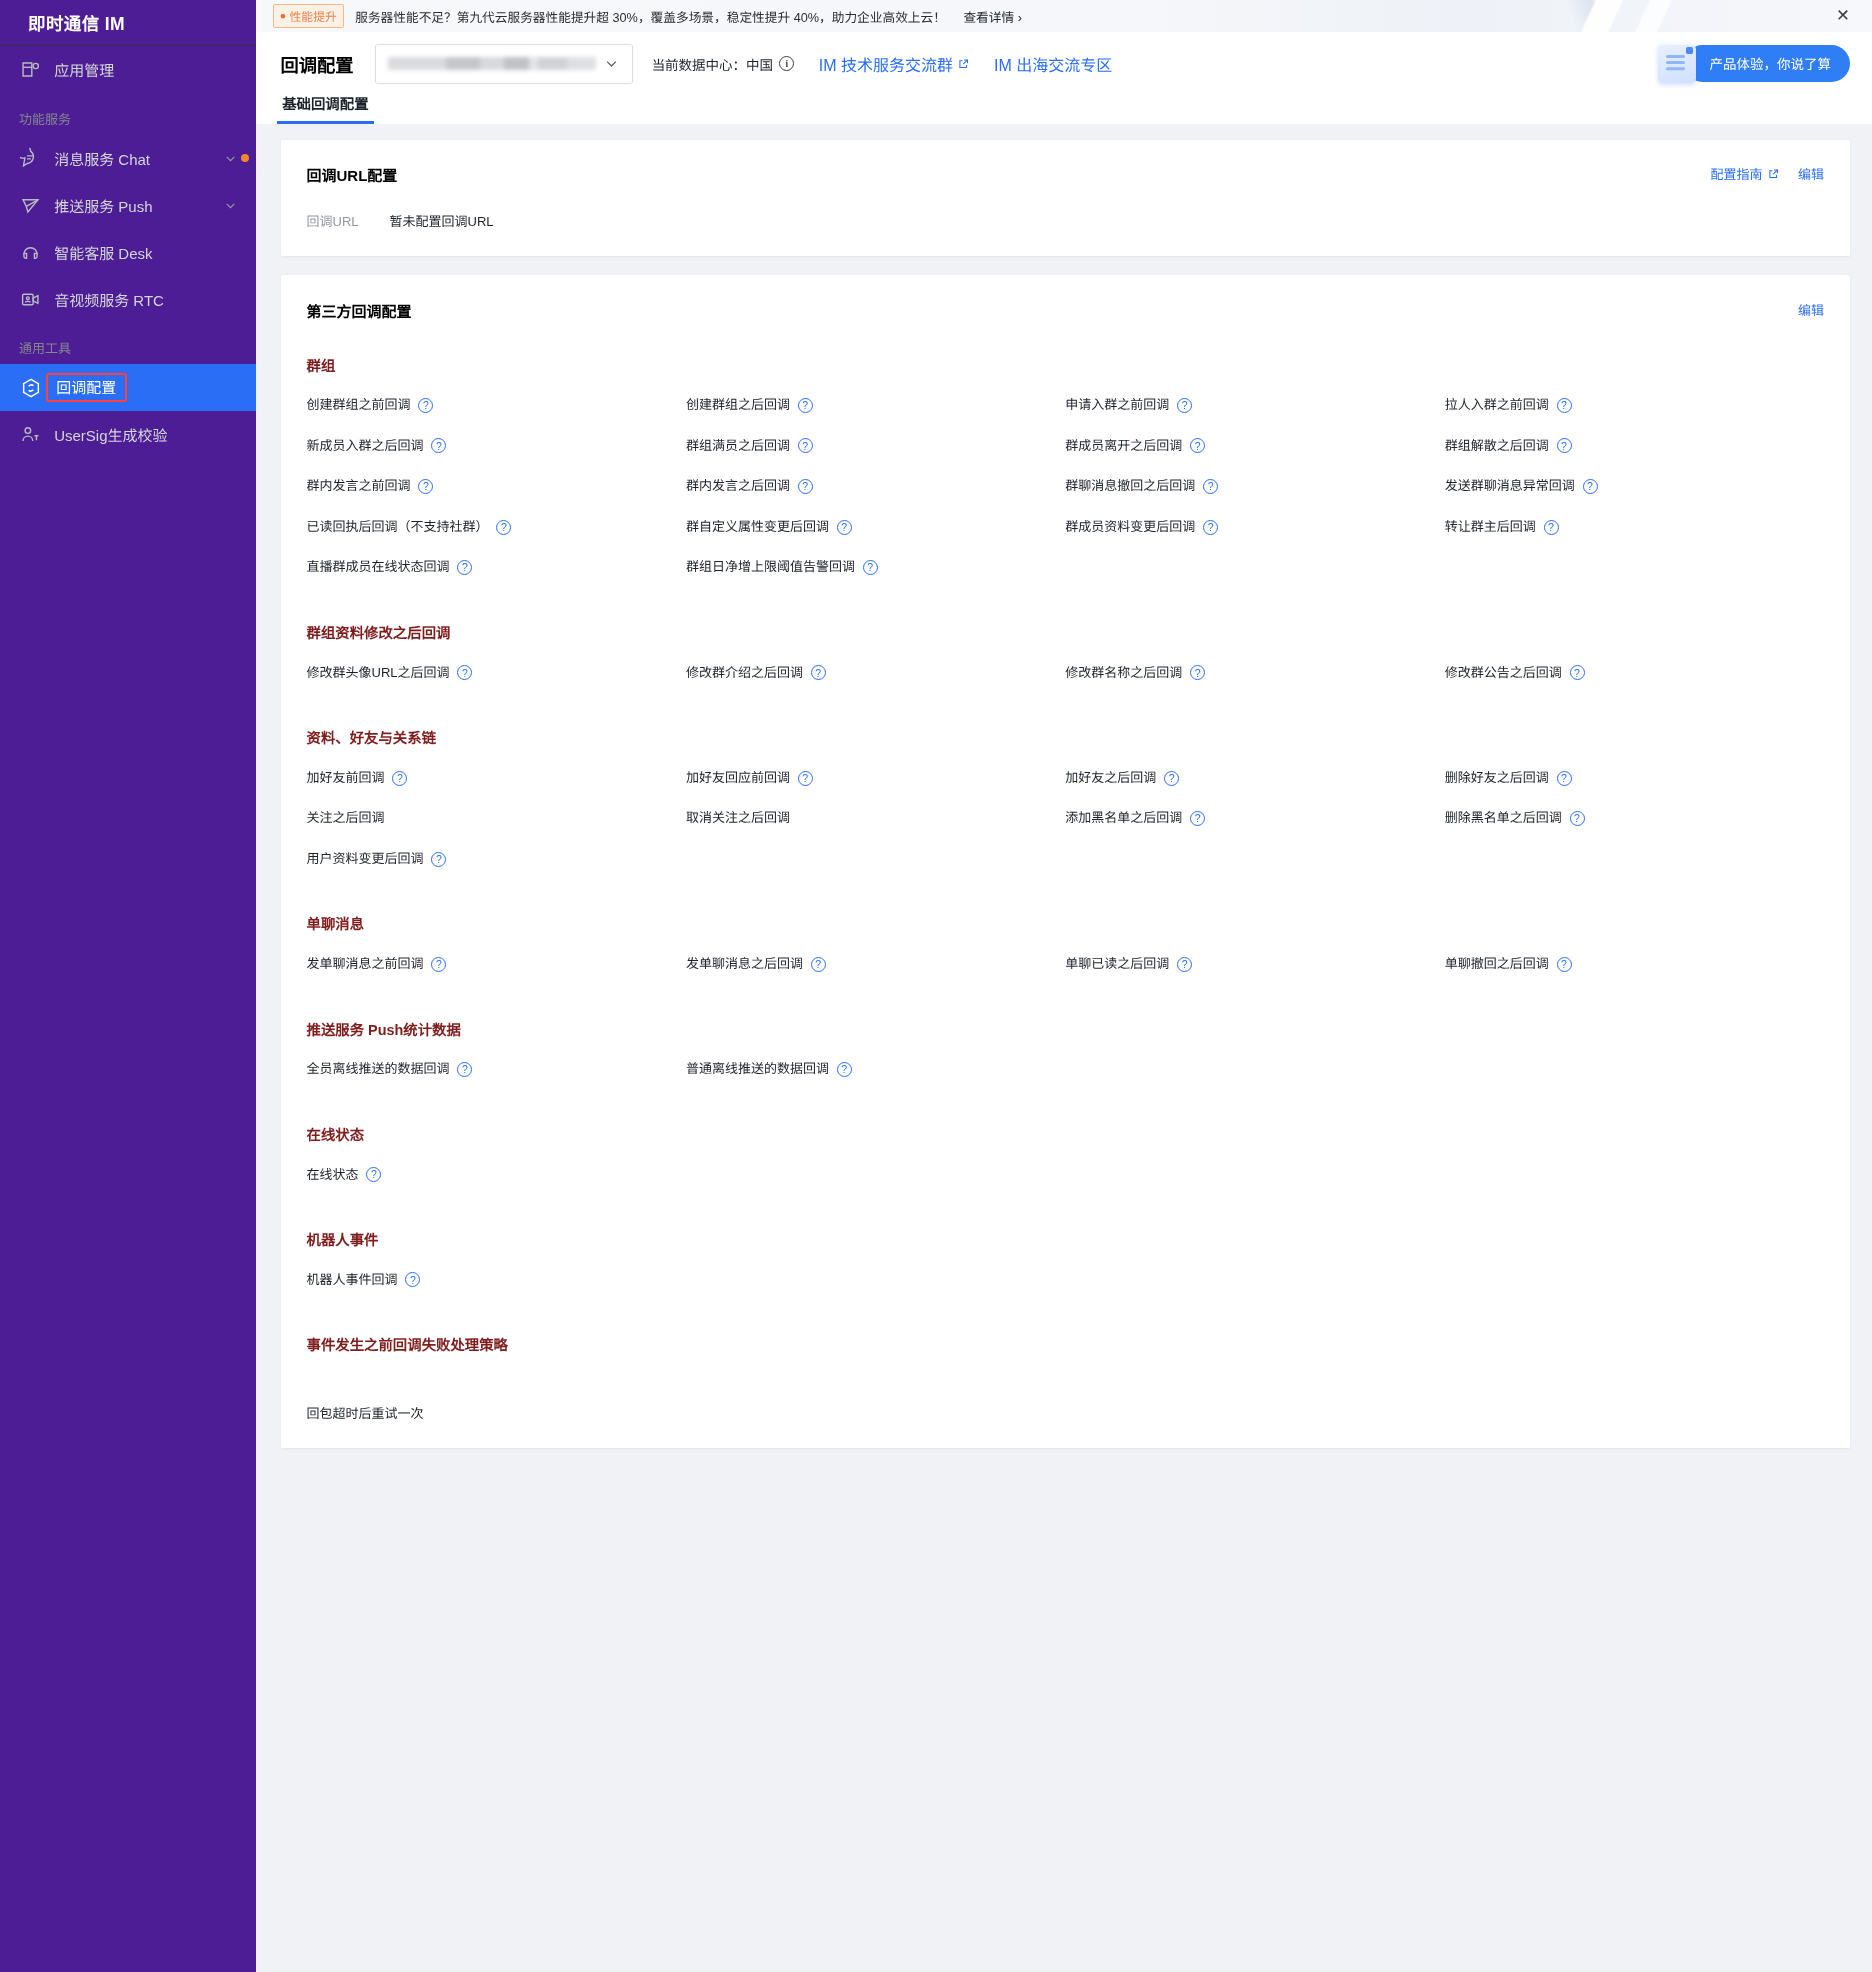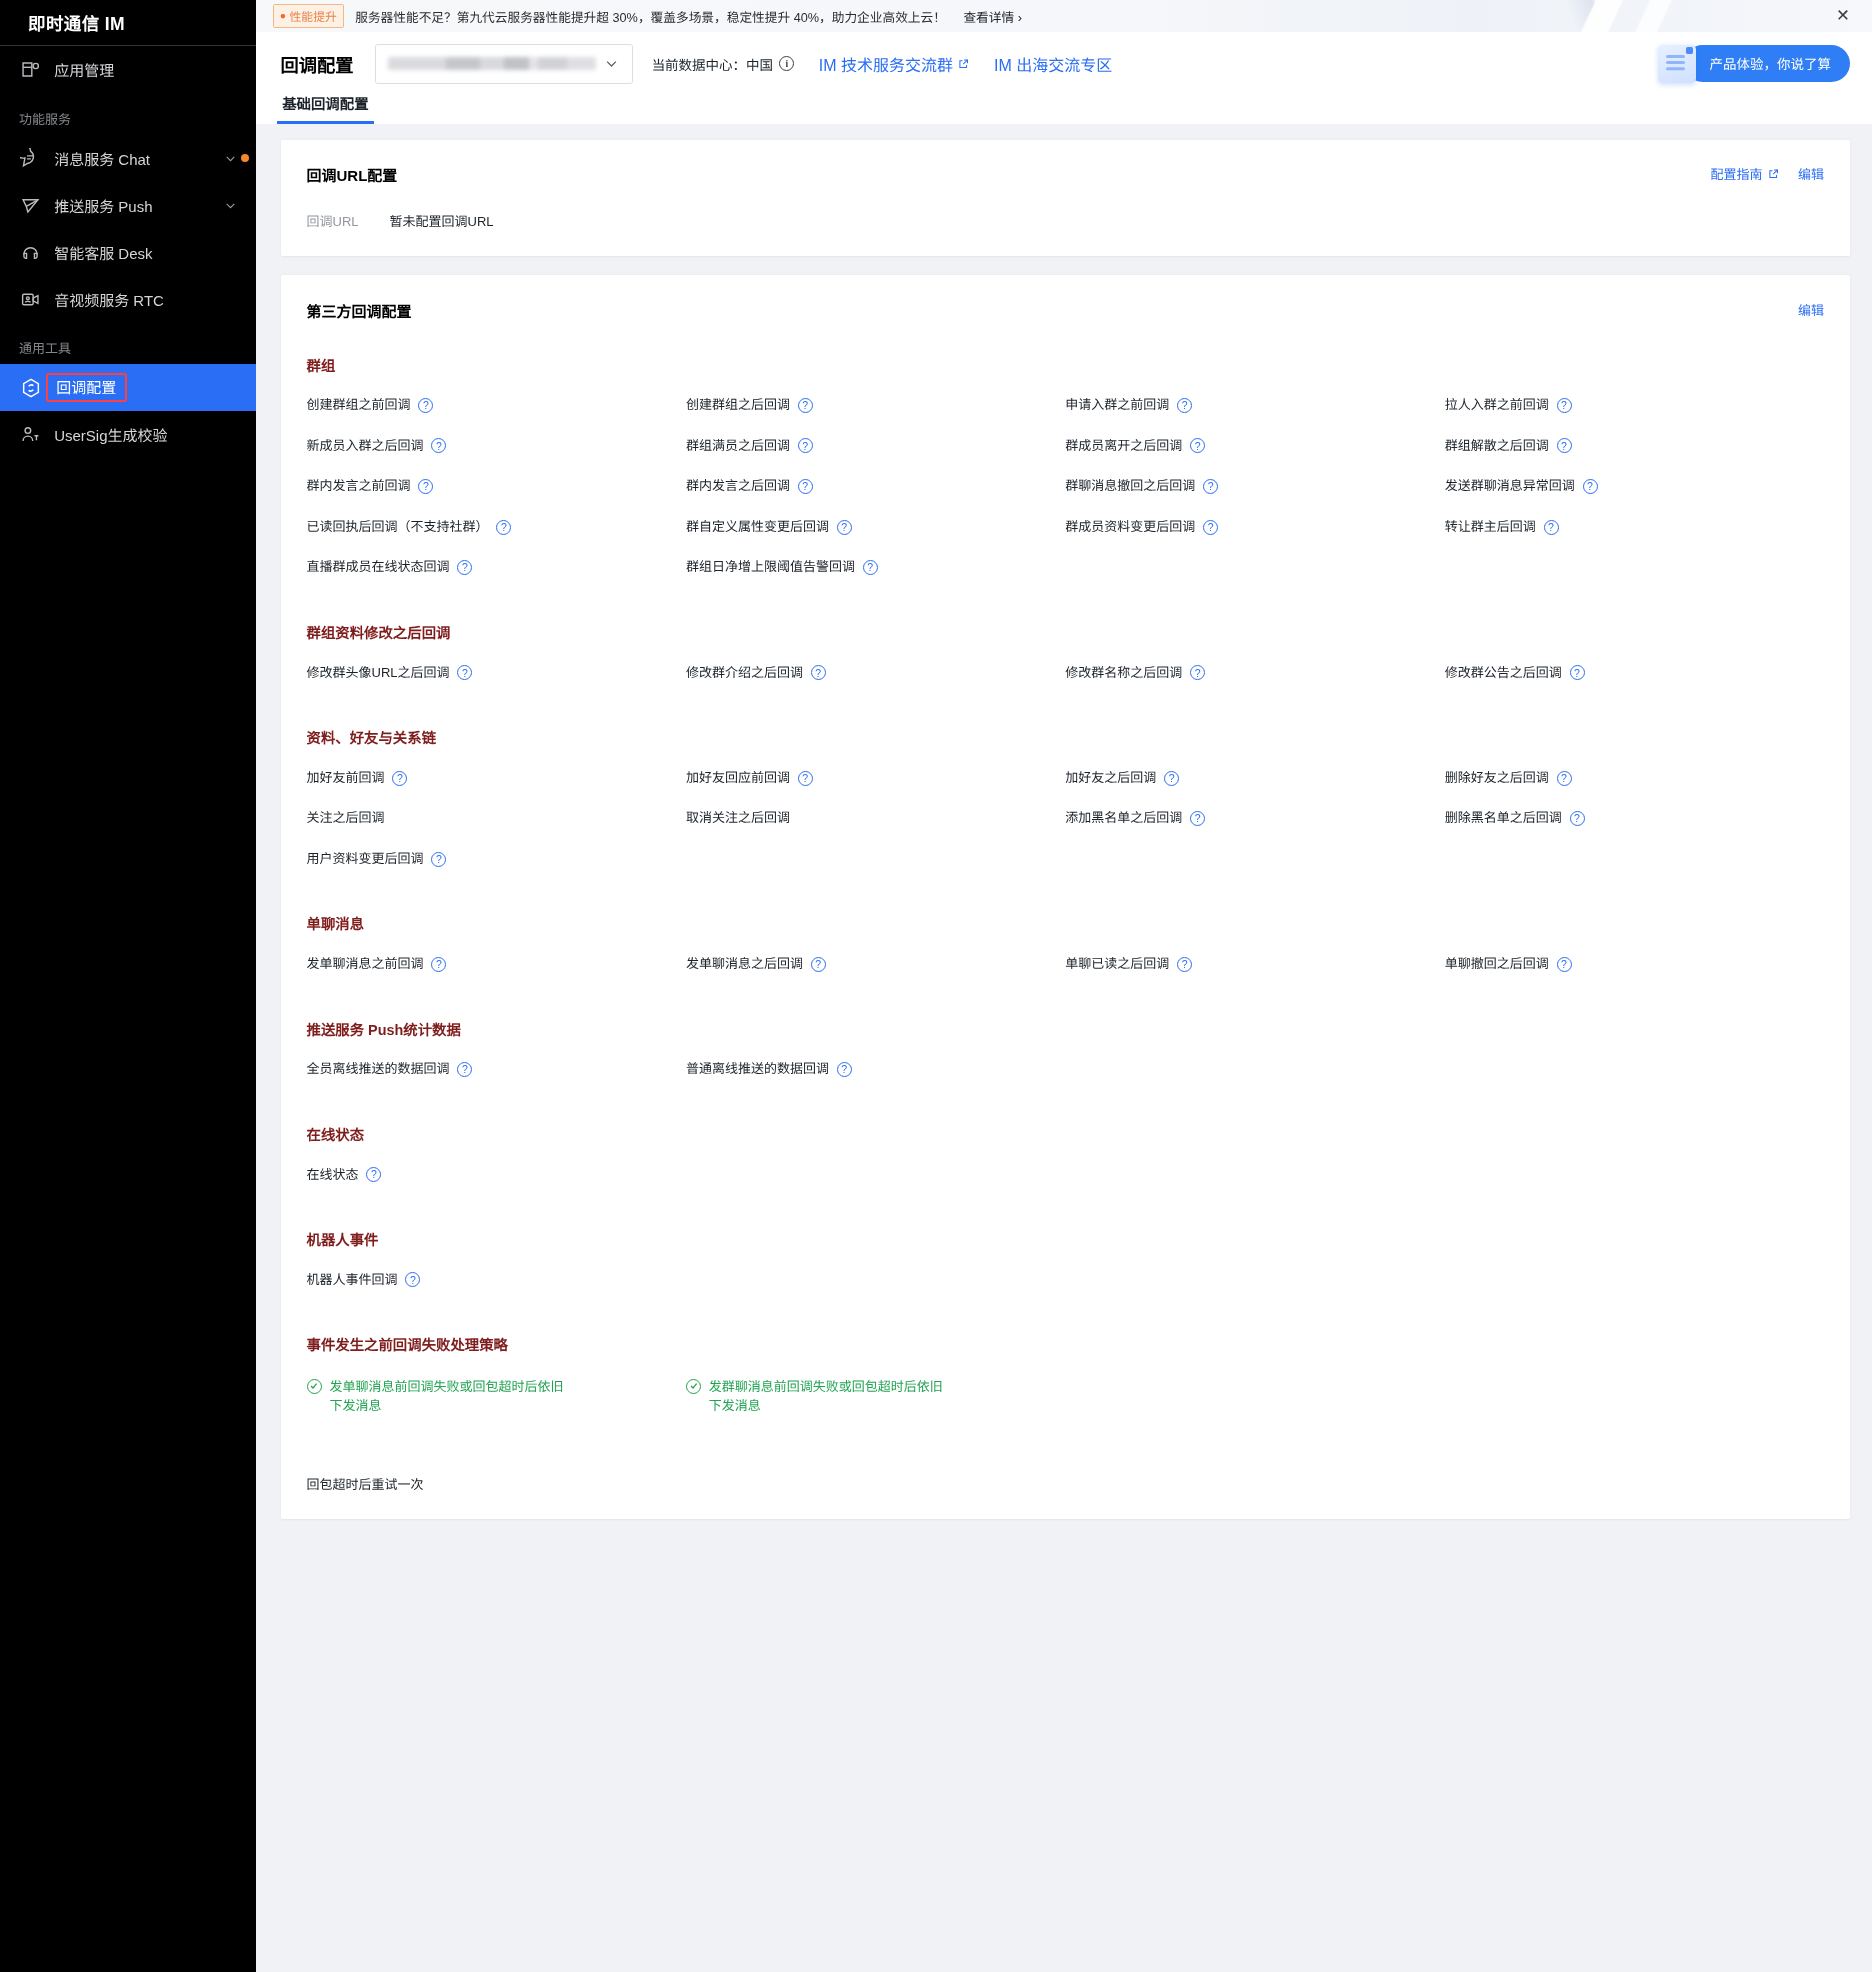--- a/index.html
+++ b/index.html
@@ -11,21 +11,21 @@
     background: #f0f2f5;
     overflow: hidden;
   }
   body { display: flex; }
 
   
   #sidebar {
     width: 256px;
     min-width: 256px;
     height: 1972px;
-    background: #000000;
+    background: #4c1d95;
     color: #d8d8d8;
     position: relative;
   }
   .brand {
     height: 45px;
     display: flex;
     align-items: center;
     padding-left: 28px;
     font-size: 17.5px;
     font-weight: 700;
@@ -773,38 +773,20 @@
               <div class="grid-item">
                 <span>机器人事件回调</span>
                 <span class="q-ico">?</span>
               </div>
             </div>
           </div>
         </div>
 
       <div class="section">
         <div class="section-title">事件发生之前回调失败处理策略</div>
-        <div class="grid" id="before-policy-host">
-            <div class="policy-item">
-              <span class="check-ico">
-                <svg width="9.6" height="9.6" viewBox="0 0 24 24" fill="none" stroke="#22a352" stroke-width="3">
-                  <path d="M5 12.5l5 5 9-11"></path>
-                </svg>
-              </span>
-              <span>发单聊消息前回调失败或回包超时后依旧下发消息</span>
-            </div>
-            <div class="policy-item">
-              <span class="check-ico">
-                <svg width="9.6" height="9.6" viewBox="0 0 24 24" fill="none" stroke="#22a352" stroke-width="3">
-                  <path d="M5 12.5l5 5 9-11"></path>
-                </svg>
-              </span>
-              <span>发群聊消息前回调失败或回包超时后依旧下发消息</span>
-            </div>
-          </div>
       </div>
 
       <div class="section">
         <div class="plain-item">回包超时后重试一次</div>
       </div>
     </div>
 
   </div>
 </div>
 

